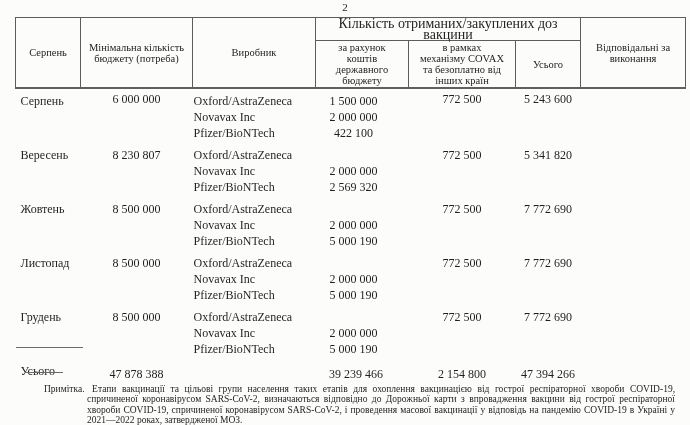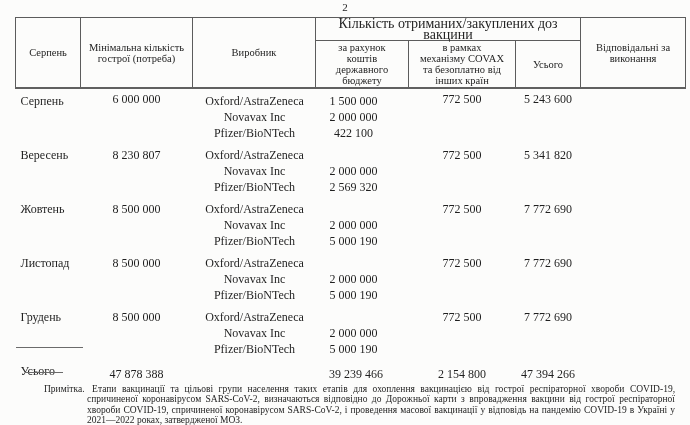--- a/index.html
+++ b/index.html
@@ -53,21 +53,21 @@
     overflow: hidden; white-space: nowrap;
   }
   tr.block-start td { padding-top: 6px; }
   tr.first-block td { padding-top: 2px; }
   tr.totals-row td { padding-top: 9px; }
 
   .c-month { text-align: left; padding-left: 5px !important; }
   tr.block-start .c-month, tr.totals-row .c-month { padding-top: 6px; }
   tr.first-block .c-month { padding-top: 4px; }
   .c-min { text-align: center; }
-  .c-man { text-align: center; padding-left: 1px !important; }
+  .c-man { text-align: left; padding-left: 1px !important; }
   tr.block-start .c-man { padding-top: 6px; }
   tr.first-block .c-man { padding-top: 4px; }
   .c-budget { text-align: center; padding-right: 17px !important; }
   tr.block-start .c-budget { padding-top: 6px; }
   tr.first-block .c-budget { padding-top: 4px; }
   .c-covax { text-align: center; }
   .c-total { text-align: center; }
   .c-resp { text-align: center; }
   tr.totals-row .c-budget { padding-right: 12px !important; }
 
@@ -97,21 +97,21 @@
         <col style="width:112px">
         <col style="width:123px">
       <col style="width:93px">
         <col style="width:107px">
         <col style="width:65px">
         <col style="width:105px">
     </colgroup>
     <thead>
       <tr class="h1">
         <th rowspan="2" class="deep">Серпень</th>
-        <th rowspan="2" class="deep">Мінімальна кількість гострої (потреба)</th>
+        <th rowspan="2" class="deep">Мінімальна кількість бюджету (потреба)</th>
         <th rowspan="2" class="deep">Виробник</th>
         <th colspan="3" class="hgroup">Кількість отриманих/закуплених доз вакцини</th>
         <th rowspan="2" class="deep">Відповідальні за виконання</th>
       </tr>
       <tr class="h2">
         <th class="pad-wrap">за рахунок коштів державного бюджету</th>
         <th class="pad-wrap">в рамках механізму COVAX та безоплатно від інших країн</th>
         <th>Усього</th>
       </tr>
     </thead>

